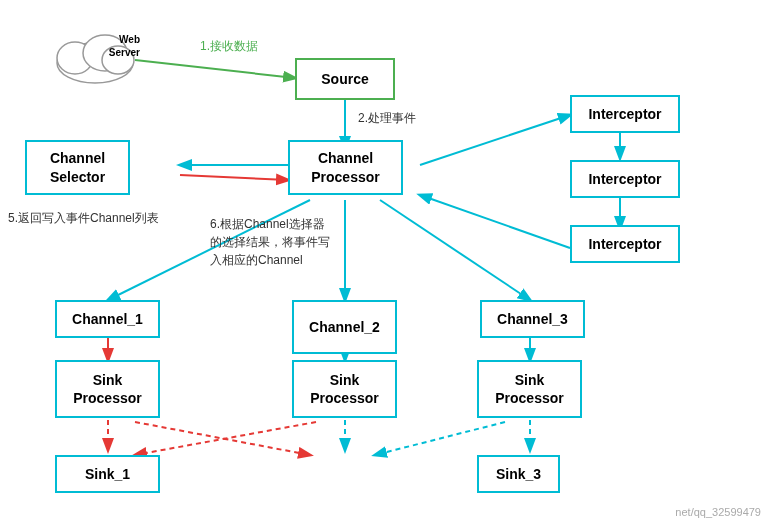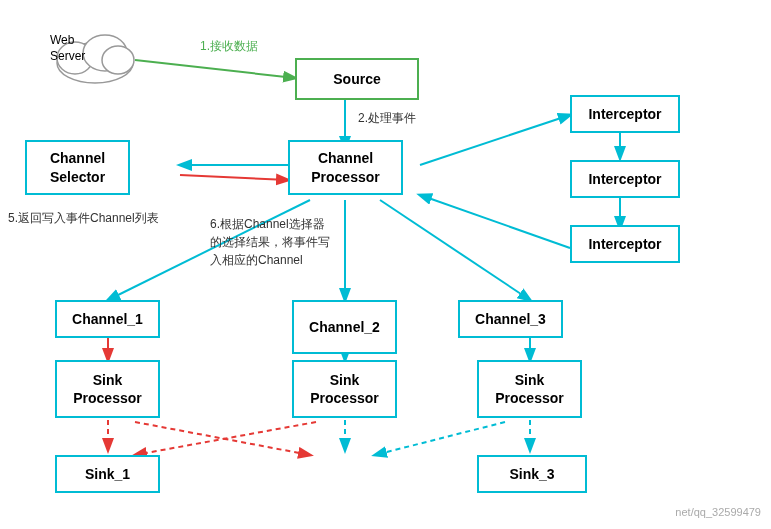--- a/index.html
+++ b/index.html
@@ -120,26 +120,26 @@
     <line x1="530" y1="420" x2="530" y2="450" stroke="#00bcd4" stroke-width="2" stroke-dasharray="5,4" marker-end="url(#arrowBlueDash)"></line>
   </svg>
 
   <div class="cloud" style="left:50px; top:18px; width:90px; height:70px;">
     <svg width="90" height="70" viewBox="0 0 90 70">
       <ellipse cx="45" cy="45" rx="38" ry="20" fill="white" stroke="#999" stroke-width="1.5"></ellipse>
       <ellipse cx="25" cy="40" rx="18" ry="16" fill="white" stroke="#999" stroke-width="1.5"></ellipse>
       <ellipse cx="55" cy="35" rx="22" ry="18" fill="white" stroke="#999" stroke-width="1.5"></ellipse>
       <ellipse cx="68" cy="42" rx="16" ry="14" fill="white" stroke="#999" stroke-width="1.5"></ellipse>
     </svg>
-    <div style="position:absolute; top:15px; left:0; width:90px; text-align:left; font-size:12px; font-weight:normal; line-height:1.3;">
+    <div style="position:absolute; top:15px; left:0; width:90px; text-align:right; font-size:10px; font-weight:bold; line-height:1.3;">
       <span>Web<br>Server</span>
     </div>
   </div>
 
-  <div class="box green" style="left:295px; top:58px; width:124px; height:42px;">
+  <div class="box green" style="left:295px; top:58px; width:100px; height:42px;">
     <span>Source</span>
   </div>
 
   <div class="box" style="left:25px; top:140px; width:105px; height:55px;">
     <span>Channel<br>Selector</span>
   </div>
 
   <div class="box" style="left:288px; top:140px; width:115px; height:55px;">
     <span>Channel<br>Processor</span>
   </div>
@@ -157,42 +157,42 @@
   </div>
 
   <div class="box" style="left:55px; top:300px; width:105px; height:38px;">
     <span>Channel_1</span>
   </div>
 
   <div class="box" style="left:292px; top:300px; width:105px; height:54px;">
     <span>Channel_2</span>
   </div>
 
-  <div class="box" style="left:458px; top:300px; width:105px; height:38px;">
+  <div class="box" style="left:480px; top:300px; width:105px; height:38px;">
     <span>Channel_3</span>
   </div>
 
   <div class="box" style="left:55px; top:360px; width:105px; height:58px;">
     <span>Sink<br>Processor</span>
   </div>
 
   <div class="box" style="left:292px; top:360px; width:105px; height:58px;">
     <span>Sink<br>Processor</span>
   </div>
 
   <div class="box" style="left:477px; top:360px; width:105px; height:58px;">
     <span>Sink<br>Processor</span>
   </div>
 
   <div class="box" style="left:55px; top:455px; width:105px; height:38px;">
     <span>Sink_1</span>
   </div>
 
 
-  <div class="box" style="left:477px; top:455px; width:110px; height:38px;">
+  <div class="box" style="left:477px; top:455px; width:83px; height:38px;">
     <span>Sink_3</span>
   </div>
 
   <div class="label green" style="left:200px; top:38px;">1.接收数据</div>
 
   <div class="label" style="left:358px; top:110px; color:#333;">2.处理事件</div>
 
 
 
   <div class="label" style="left:8px; top:210px; color:#333;">5.返回写入事件Channel列表</div>

